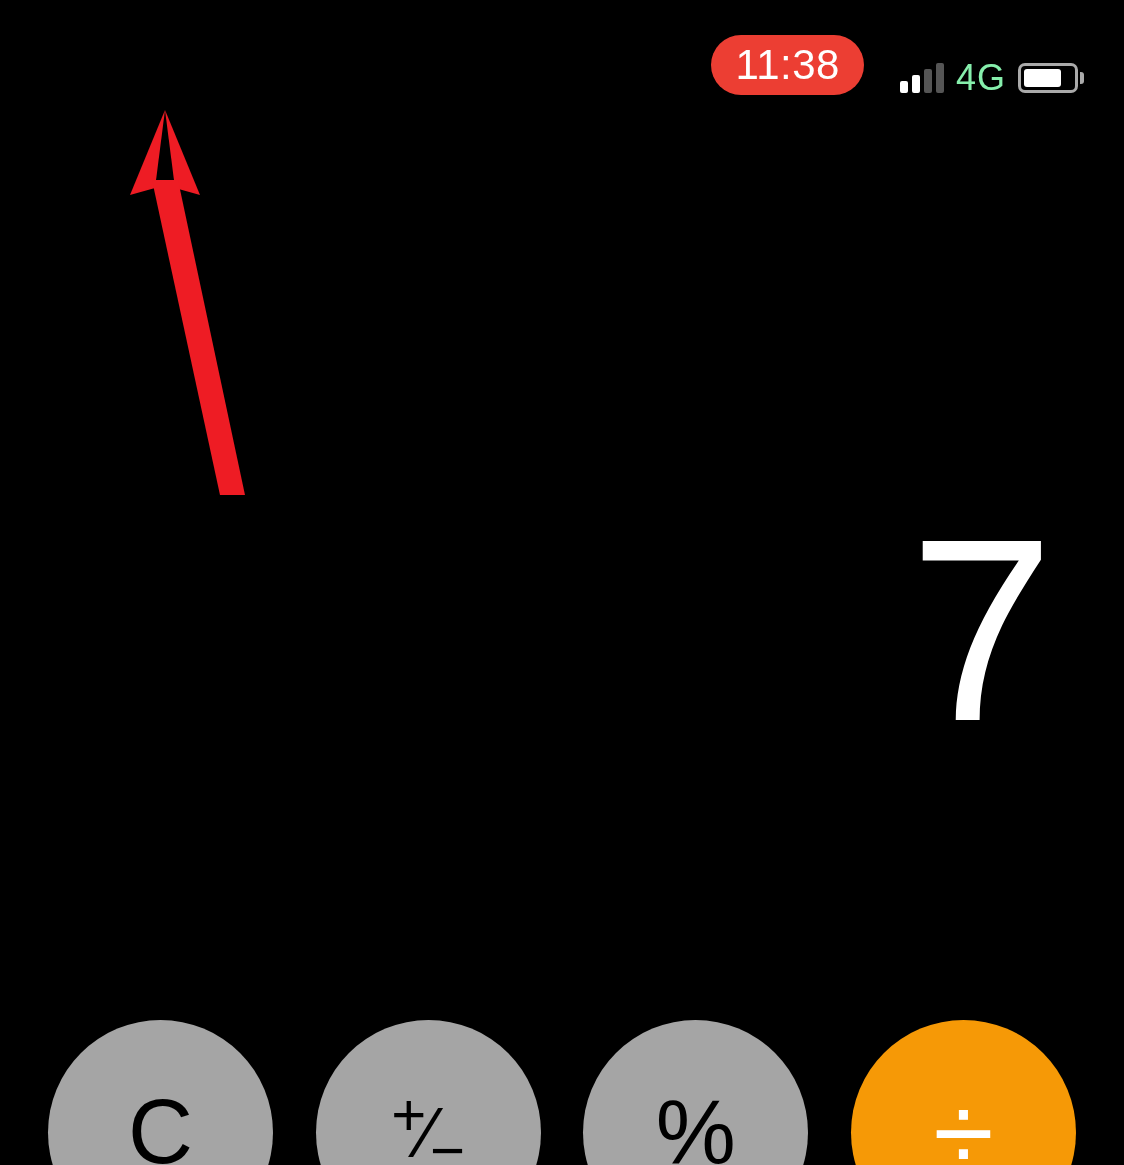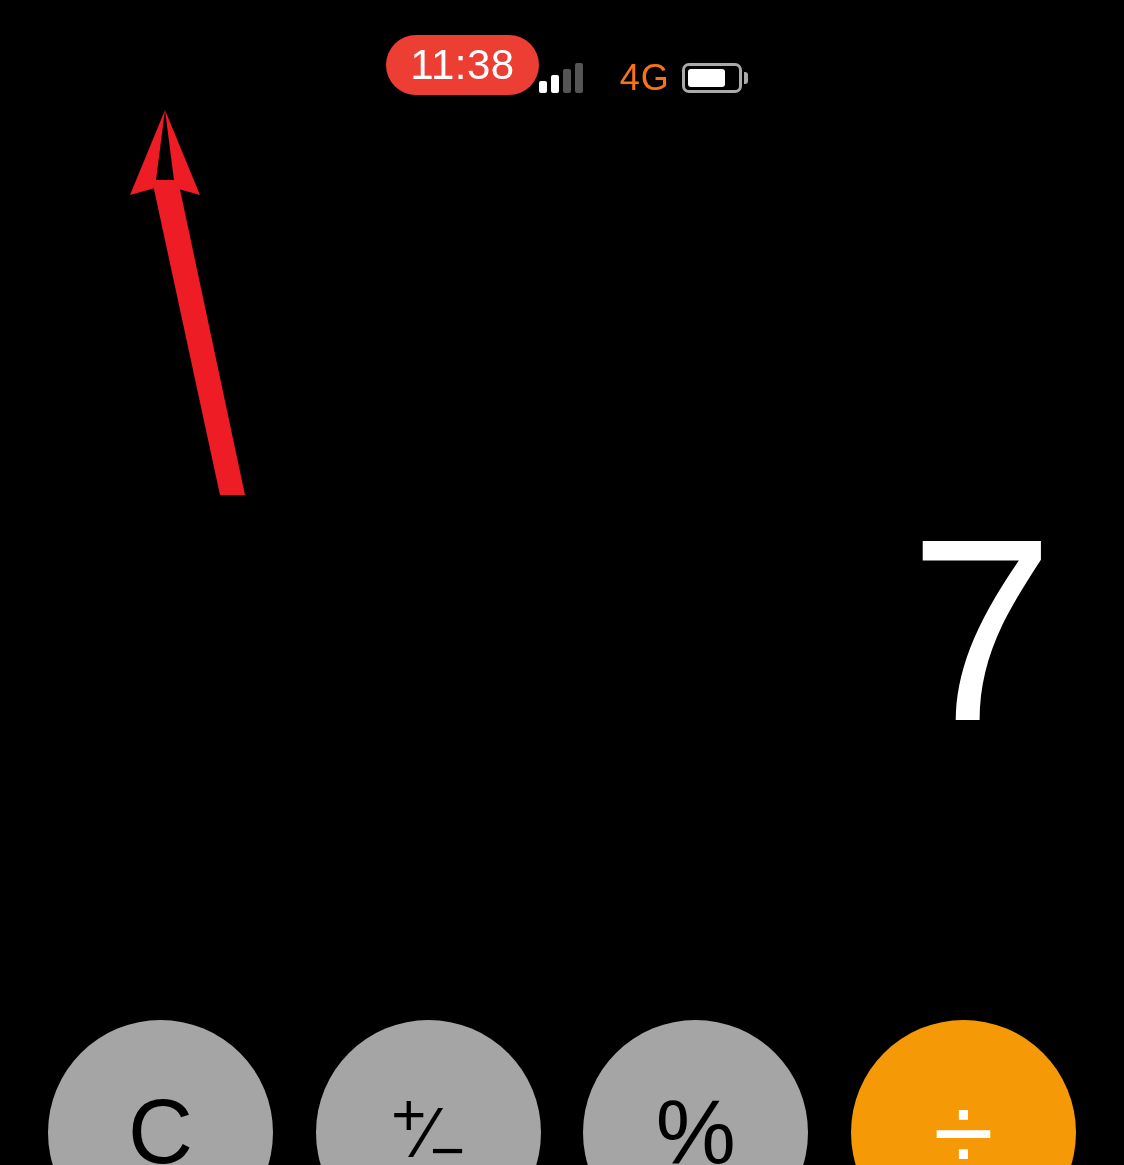--- a/index.html
+++ b/index.html
@@ -15,23 +15,24 @@
       position: relative;
       overflow: hidden;
     }
     .status-bar {
       position: absolute;
       top: 0;
       left: 0;
       right: 0;
       height: 100px;
       display: flex;
-      justify-content: center;
+      justify-content: flex-end;
       align-items: flex-start;
       padding: 35px 40px 0 50px;
+      gap: 36px;
     }
     .time-pill {
       background: #ec3e33;
       color: #ffffff;
       font-size: 42px;
       font-weight: 500;
       padding: 6px 24px;
       border-radius: 30px;
       letter-spacing: 0.5px;
     }
@@ -53,25 +54,24 @@
       border-radius: 2px;
     }
     .signal-bars span.inactive {
       background: #555555;
     }
     .signal-bars span:nth-child(1) { height: 12px; }
     .signal-bars span:nth-child(2) { height: 18px; }
     .signal-bars span:nth-child(3) { height: 24px; }
     .signal-bars span:nth-child(4) { height: 30px; }
     .network-label {
-      color: #f97316;
+      color: #86efac;
       font-size: 36px;
       font-weight: 400;
       letter-spacing: 1px;
-      margin-left: 25px;
     }
     .battery {
       display: flex;
       align-items: center;
     }
     .battery-body {
       width: 60px;
       height: 30px;
       border: 3px solid #aaaaaa;
       border-radius: 7px;

